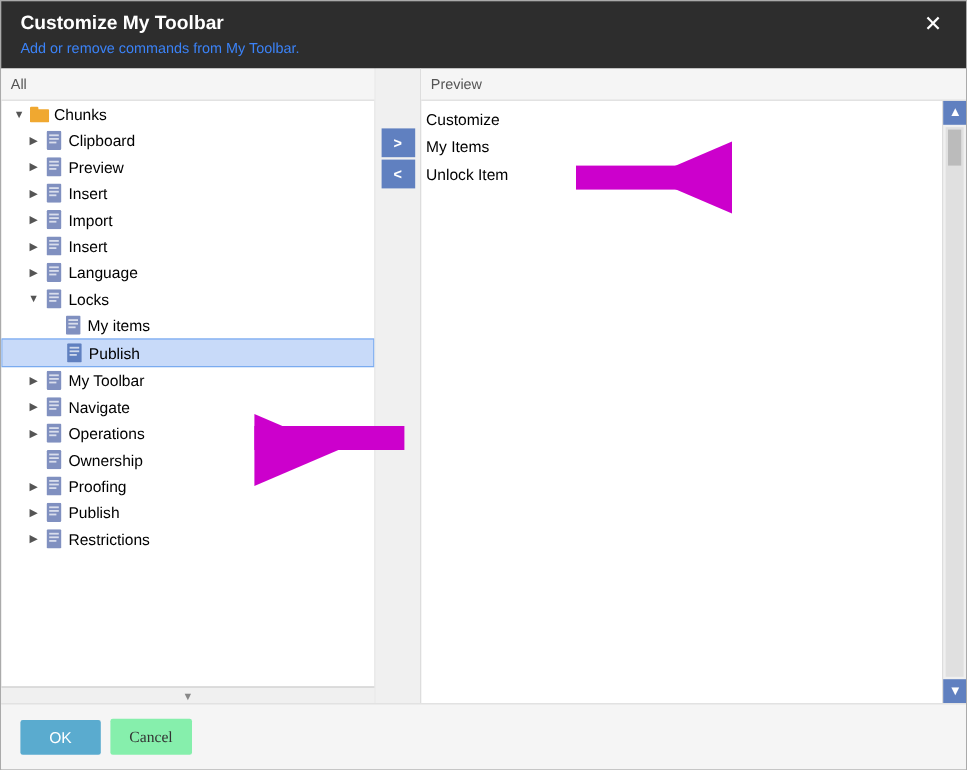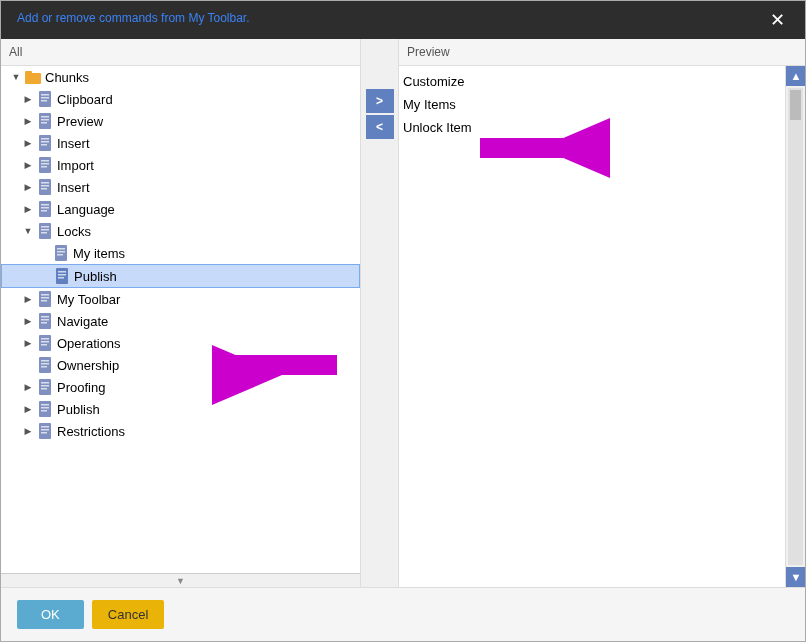--- a/index.html
+++ b/index.html
@@ -55,21 +55,21 @@
       overflow: hidden;
     }
     .panel-header {
       font-size: 12px;
       color: #555;
       padding: 6px 8px;
       border-bottom: 1px solid #ddd;
       background: #f5f5f5;
     }
     .left-panel {
-      width: 360px;
+      width: 312px;
       display: flex;
       flex-direction: column;
       border-right: 1px solid #ddd;
     }
     .tree-container {
       flex: 1;
       overflow-y: auto;
       overflow-x: hidden;
     }
     .tree-item {
@@ -178,44 +178,46 @@
     .btn-ok {
       background: #5aabcf;
       color: #fff;
       border: none;
       padding: 7px 24px;
       font-size: 13px;
       cursor: pointer;
       border-radius: 2px;
     }
     .btn-cancel {
-      background: #eab308;
+      background: #86efac;
       color: #333;
       border: none;
       padding: 7px 16px;
       font-size: 13px;
       cursor: pointer;
       border-radius: 2px;
+      font-family: Liberation Serif, serif;
     }
     .arrows-overlay {
       position: absolute;
       top: 0; left: 0;
       width: 806px;
       height: 642px;
       pointer-events: none;
       overflow: hidden;
     }
   </style>
 </head>
 <body>
 
 <div class="dialog">
 
   <div class="title-bar">
     <div class="title-bar-text">
+      <h2>Customize My Toolbar</h2>
       <p>Add or remove commands from My Toolbar.</p>
     </div>
     <button class="close-btn">✕</button>
   </div>
 
   <div class="content-area">
 
     <div class="left-panel">
       <div class="panel-header">All</div>
       <div class="tree-container">

